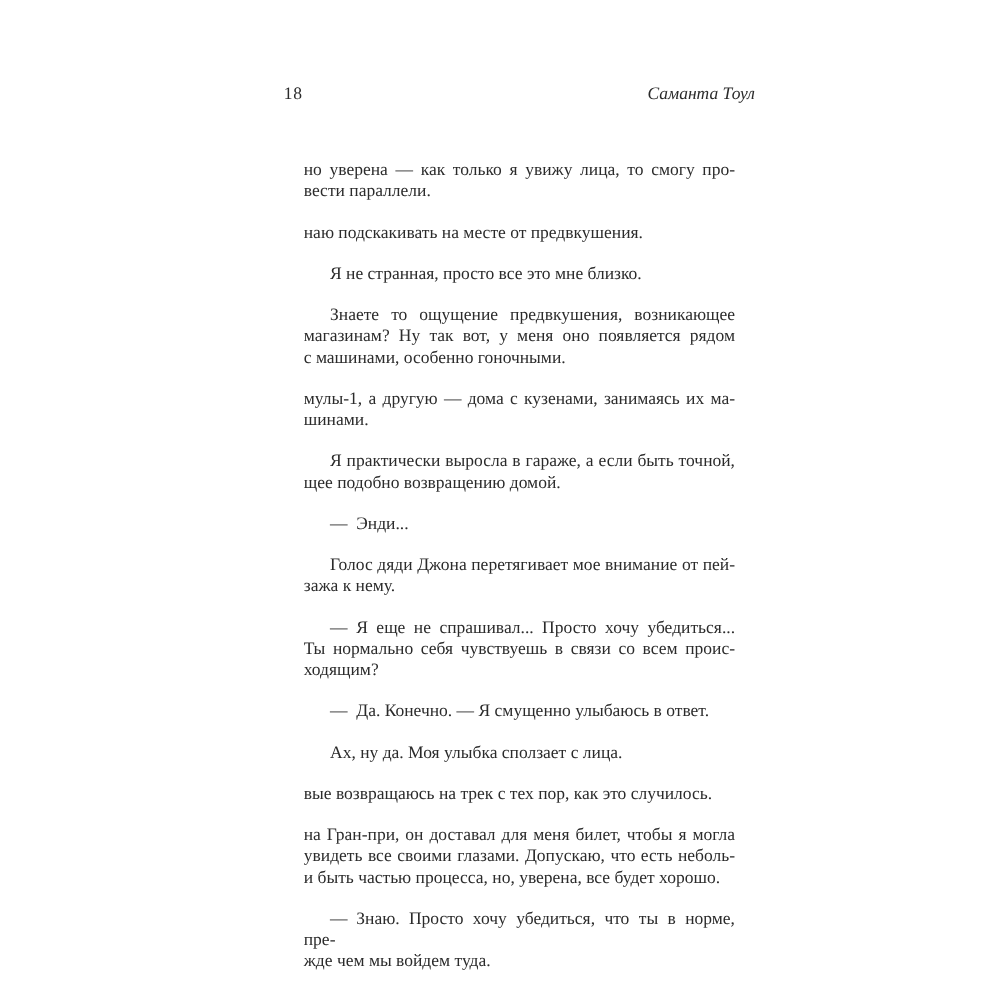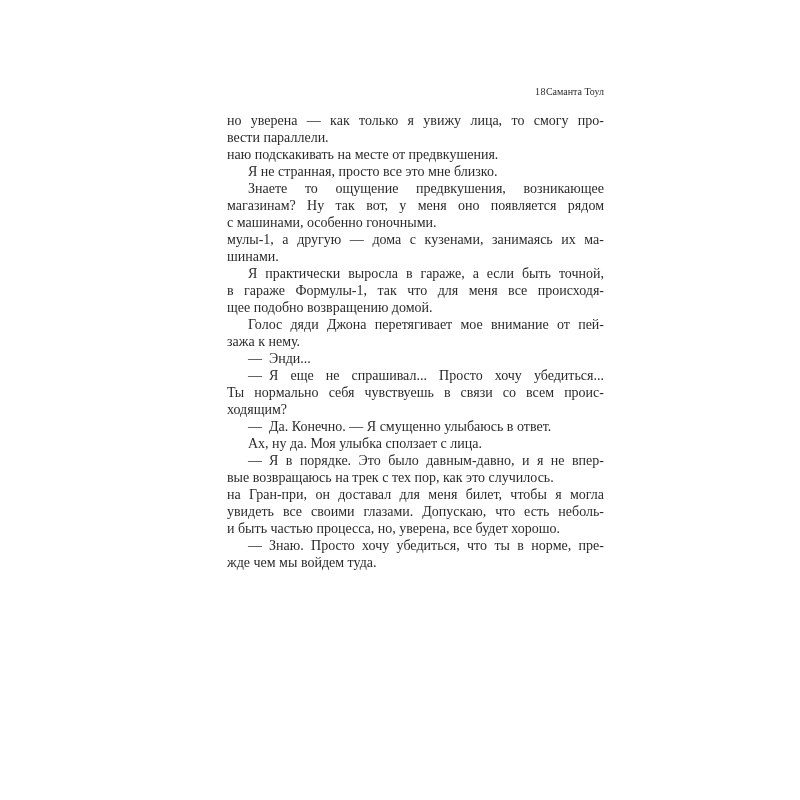--- a/index.html
+++ b/index.html
@@ -13,44 +13,45 @@
     height: 800px;
     background: #ffffff;
     overflow: hidden;
     font-family: "Liberation Serif", "DejaVu Serif", serif;
     color: #2b2b2b;
   }
   
   .running-head {
     position: absolute;
     left: 227px;
-    top: 83px;
+    top: 67px;
     width: 377px;
     display: flex;
-    justify-content: flex-end;
+    justify-content: space-between;
     align-items: baseline;
-    font-size: 10px;
+    font-size: 14px;
     line-height: 17px;
   }
   .page-number {
     font-style: normal;
     letter-spacing: 0.5px;
   }
   .author-name {
+    font-style: italic;
   }
   
   .body-text {
     position: absolute;
     left: 227px;
     top: 112px;
     width: 377px;
     font-size: 14px;
     line-height: 17px;
   }
-  .para { margin: 0; padding: 0; }
+  .para { margin: 16px; padding: 0; }
   .line {
     text-align: justify;
     text-align-last: justify;
     white-space: normal;
   }
   .line.last {
     text-align-last: left;
   }
   .line.first {
     text-indent: 21px;
@@ -81,43 +82,41 @@
         <div class="line first">Знаете то ощущение предвкушения, возникающее</div>
         <div class="line">магазинам? Ну так вот, у меня оно появляется рядом</div>
         <div class="line last">с машинами, особенно гоночными.</div>
       </div>
       <div class="para">
         <div class="line">мулы-1, а другую — дома с кузенами, занимаясь их ма-</div>
         <div class="line last">шинами.</div>
       </div>
       <div class="para">
         <div class="line first">Я практически выросла в гараже, а если быть точной,</div>
-        <div class="line">в гараже Формулы-1, так что для меня все происходя-</div>
         <div class="line last">щее подобно возвращению домой.</div>
+      </div>
+      <div class="para">
+        <div class="line last first">— Энди...</div>
       </div>
       <div class="para">
         <div class="line first">Голос дяди Джона перетягивает мое внимание от пей-</div>
         <div class="line last">зажа к нему.</div>
-      </div>
-      <div class="para">
-        <div class="line last first">— Энди...</div>
       </div>
       <div class="para">
         <div class="line first">— Я еще не спрашивал... Просто хочу убедиться...</div>
         <div class="line">Ты нормально себя чувствуешь в связи со всем проис-</div>
         <div class="line last">ходящим?</div>
       </div>
       <div class="para">
         <div class="line last first">— Да. Конечно. — Я смущенно улыбаюсь в ответ.</div>
       </div>
       <div class="para">
         <div class="line last first"><span class="it">Ах, ну да.</span><span> Моя улыбка сползает с лица.</span></div>
       </div>
       <div class="para">
-        <div class="line first">— Я в порядке. Это было давным-давно, и я не впер-</div>
         <div class="line last">вые возвращаюсь на трек с тех пор, как это случилось.</div>
       </div>
       <div class="para">
         <div class="line">на Гран-при, он доставал для меня билет, чтобы я могла</div>
         <div class="line">увидеть все своими глазами. Допускаю, что есть неболь-</div>
         <div class="line last">и быть частью процесса, но, уверена, все будет хорошо.</div>
       </div>
       <div class="para">
         <div class="line first">— Знаю. Просто хочу убедиться, что ты в норме, пре-</div>
         <div class="line last">жде чем мы войдем туда.</div>

